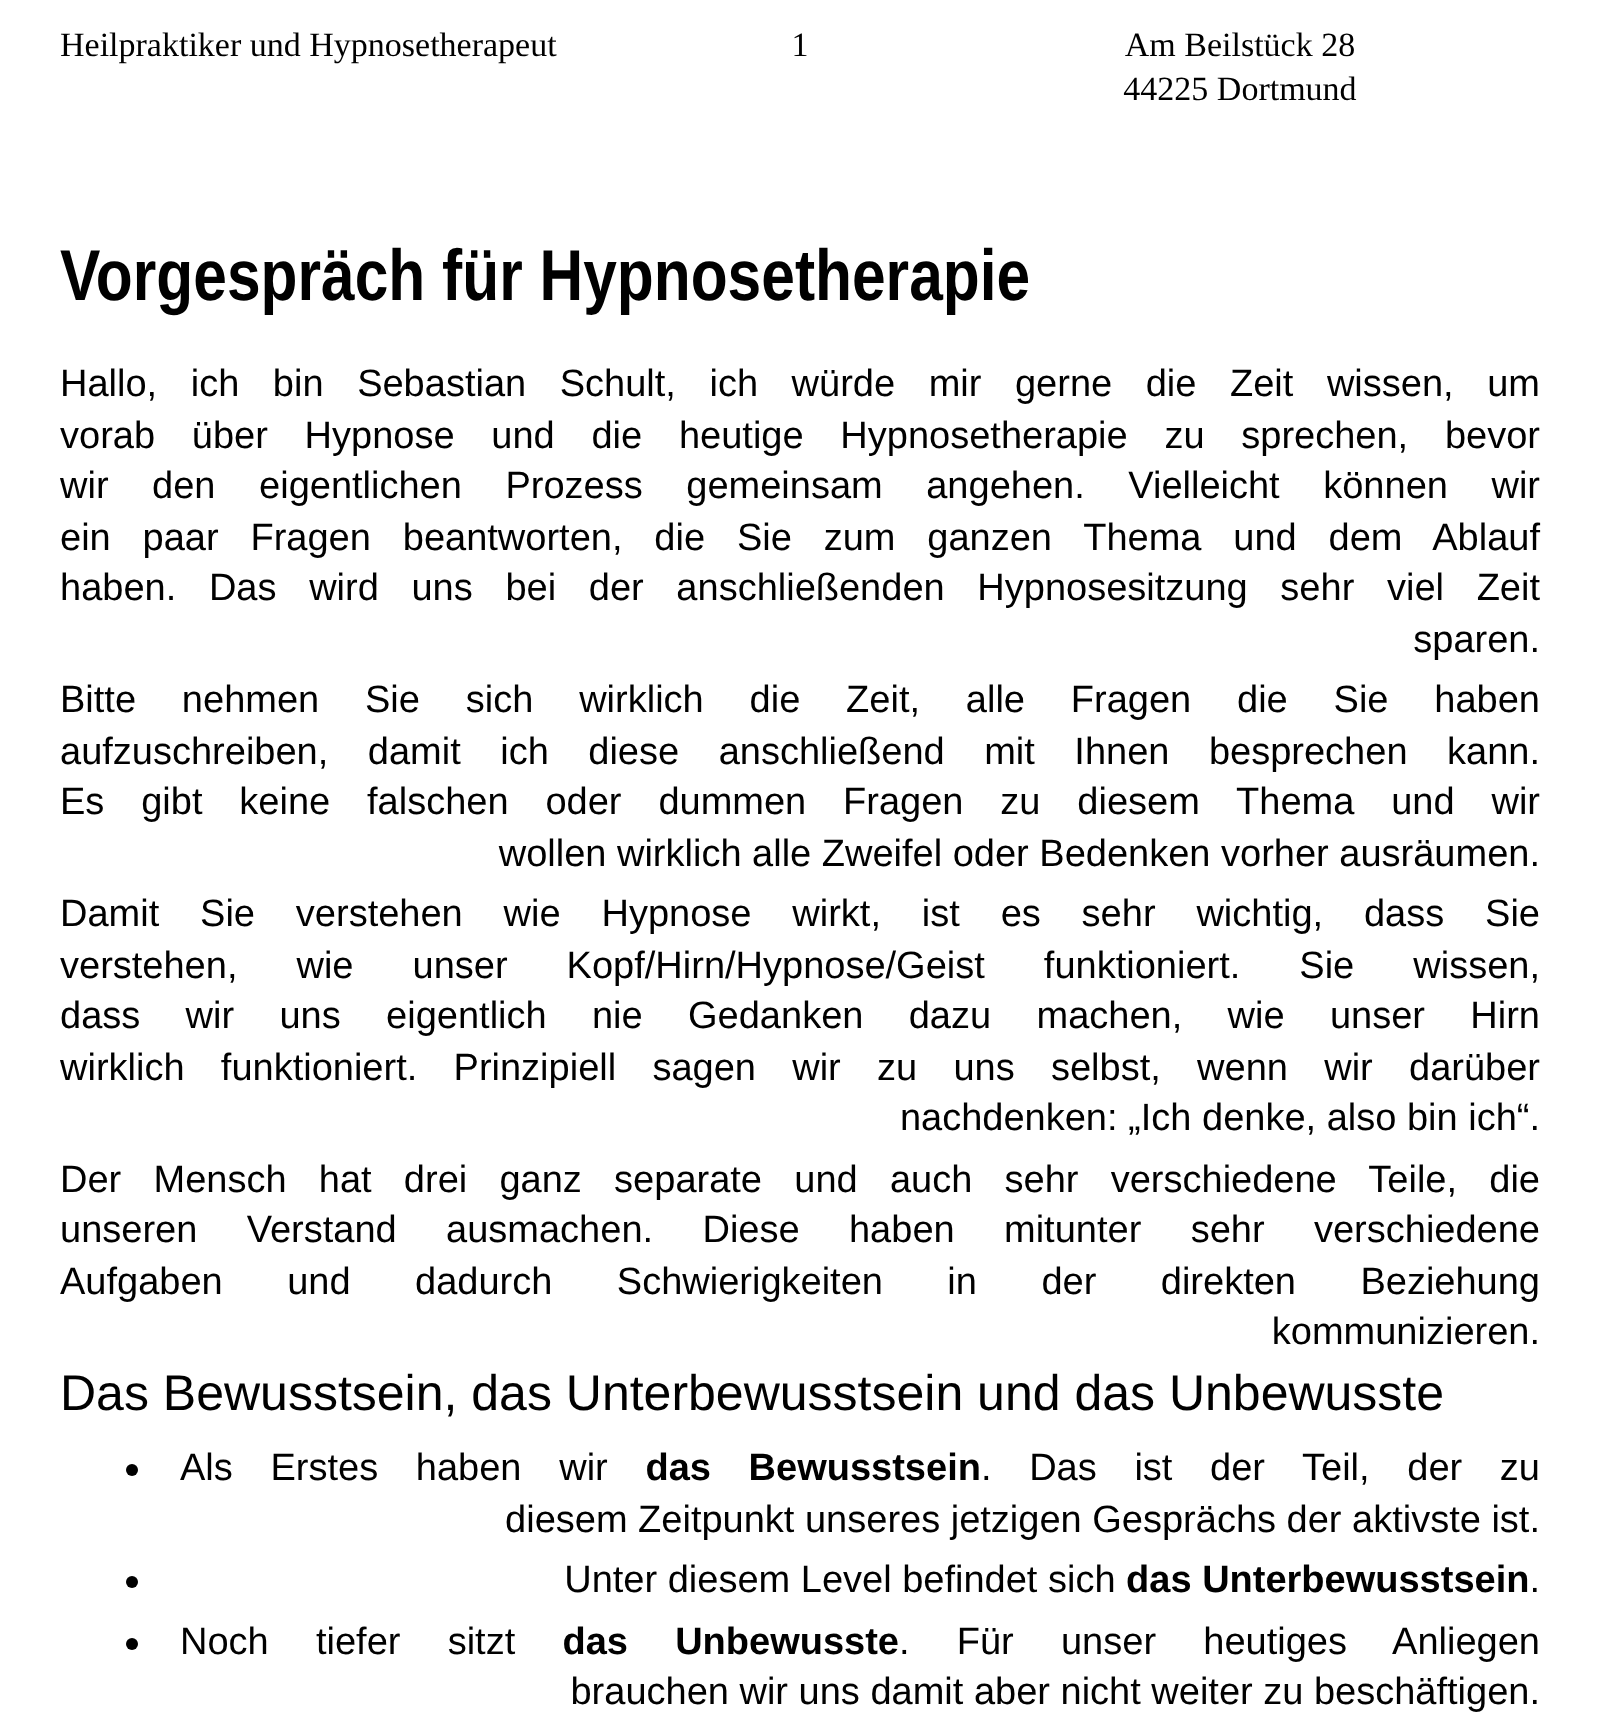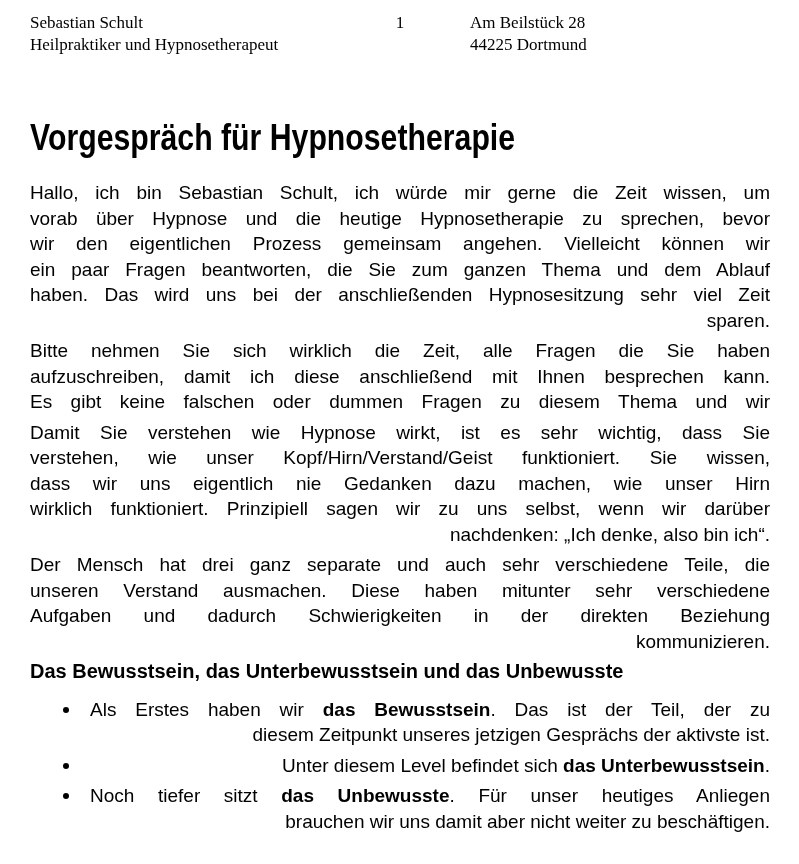--- a/index.html
+++ b/index.html
@@ -17,21 +17,21 @@
   
   .hdr {
     display: flex;
     padding-top: 12px;
     font-family: "Liberation Serif", "DejaVu Serif", serif;
     font-size: 17px;
     line-height: 22px;
   }
   .hdr-left  { width: 300px; text-align: left; }
   .hdr-mid   { flex: 1; text-align: center; }
-  .hdr-right { width: 300px; text-align: left; }
+  .hdr-right { width: 300px; text-align: center; }
   
   .doc-title {
     margin-top: 64px;
     font-size: 36px;
     line-height: 36px;
     font-weight: bold;
     white-space: nowrap;
     transform: scaleX(0.84);
     transform-origin: left center;
   }
@@ -44,23 +44,23 @@
   .para { margin-bottom: 5px; }
   .jline {                      
     text-align: justify;
     text-align-last: justify;
     -moz-text-align-last: justify;
     white-space: normal;
   }
   .lline { text-align: right; }  
   .b { font-weight: bold; }
   .section-heading {
-    font-size: 20px;
+    font-size: 25px;
     line-height: 25.5px;
-    font-weight: bold;
+    font-weight: normal;
     margin: 5px 0 12px 0;
   }
   .bullet {
     position: relative;
     padding-left: 60px;
     margin-bottom: 5px;
   }
   .bullet .dot {
     position: absolute;
     left: 33px; top: 10px;
@@ -69,21 +69,20 @@
     background: #000;
   }
 </style>
 </head>
 <body>
 
 <div class="page">
 
   <div class="hdr">
     <div class="hdr-left">
-      <div>Sebastian Schult</div>
       <div>Heilpraktiker und Hypnosetherapeut</div>
     </div>
     <div class="hdr-mid">1</div>
     <div class="hdr-right">
       <div>Am Beilstück 28</div>
       <div>44225 Dortmund</div>
     </div>
   </div>
 
   <h1 class="doc-title">Vorgespräch für Hypnosetherapie</h1>
@@ -96,25 +95,26 @@
       <div class="jline">wir den eigentlichen Prozess gemeinsam angehen. Vielleicht können wir</div>
       <div class="jline">ein paar Fragen beantworten, die Sie zum ganzen Thema und dem Ablauf</div>
       <div class="jline">haben. Das wird uns bei der anschließenden Hypnosesitzung sehr viel Zeit</div>
       <div class="lline">sparen.</div>
     </div>
 
     <div class="para">
       <div class="jline">Bitte nehmen Sie sich wirklich die Zeit, alle Fragen die Sie haben</div>
       <div class="jline">aufzuschreiben, damit ich diese anschließend mit Ihnen besprechen kann.</div>
       <div class="jline">Es gibt keine falschen oder dummen Fragen zu diesem Thema und wir</div>
+      <div class="lline">wollen wirklich alle Zweifel oder Bedenken vorher ausräumen.</div>
     </div>
 
     <div class="para">
       <div class="jline">Damit Sie verstehen wie Hypnose wirkt, ist es sehr wichtig, dass Sie</div>
-      <div class="jline">verstehen, wie unser Kopf/Hirn/Verstand/Geist funktioniert. Sie wissen,</div>
+      <div class="jline">verstehen, wie unser Kopf/Hirn/Hypnose/Geist funktioniert. Sie wissen,</div>
       <div class="jline">dass wir uns eigentlich nie Gedanken dazu machen, wie unser Hirn</div>
       <div class="jline">wirklich funktioniert. Prinzipiell sagen wir zu uns selbst, wenn wir darüber</div>
       <div class="lline">nachdenken: „Ich denke, also bin ich“.</div>
     </div>
 
     <div class="para">
       <div class="jline">Der Mensch hat drei ganz separate und auch sehr verschiedene Teile, die</div>
       <div class="jline">unseren Verstand ausmachen. Diese haben mitunter sehr verschiedene</div>
       <div class="jline">Aufgaben und dadurch Schwierigkeiten in der direkten Beziehung</div>
       <div class="lline">kommunizieren.</div>

